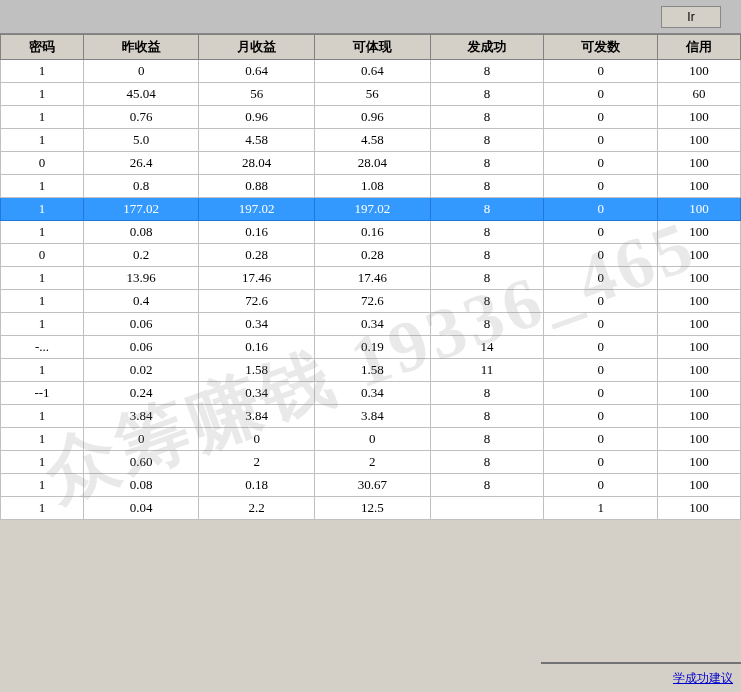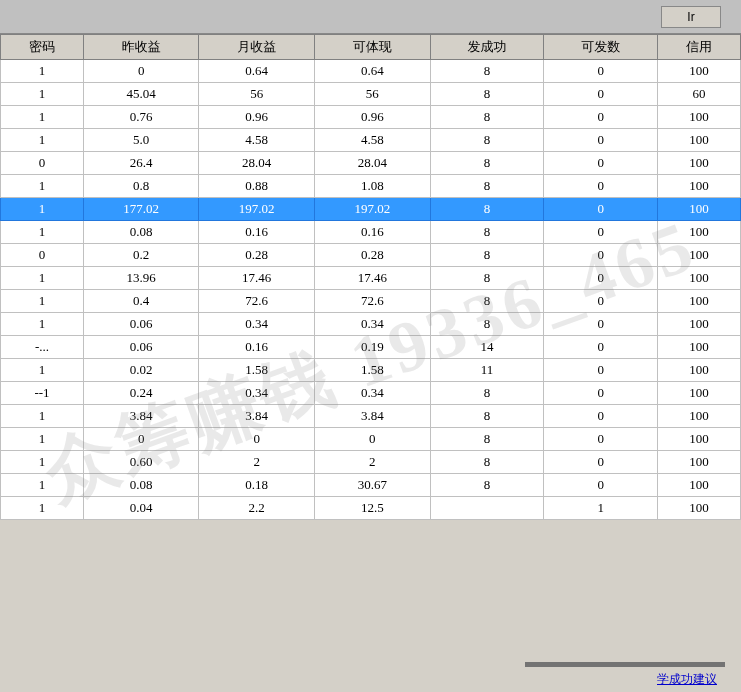--- a/index.html
+++ b/index.html
@@ -54,21 +54,21 @@
     }
 
     thead tr {
       background: #d4d0c8;
     }
 
     th {
       border: 1px solid #808080;
       padding: 3px 4px;
       text-align: center;
-      font-weight: normal;
+      font-weight: bold;
       font-size: 13px;
       white-space: nowrap;
       background: #d4d0c8;
       color: #000;
     }
 
     td {
       border: 1px solid #c0c0c0;
       padding: 3px 6px;
       text-align: center;
@@ -106,25 +106,25 @@
       font-weight: bold;
       color: #888;
       transform: rotate(-20deg);
       white-space: nowrap;
       letter-spacing: 4px;
     }
 
     .bottom-bar {
       position: absolute;
       bottom: 0;
-      right: 16px;
+      right: 0;
       width: 200px;
       height: 30px;
       background: #d4d0c8;
-      border-top: 5px solid #737373;
+      border-top: 2px solid #737373;
       display: flex;
       align-items: center;
       justify-content: flex-end;
       padding-right: 8px;
       font-size: 12px;
     }
 
     .bottom-link {
       color: #0000cc;
       text-decoration: underline;

